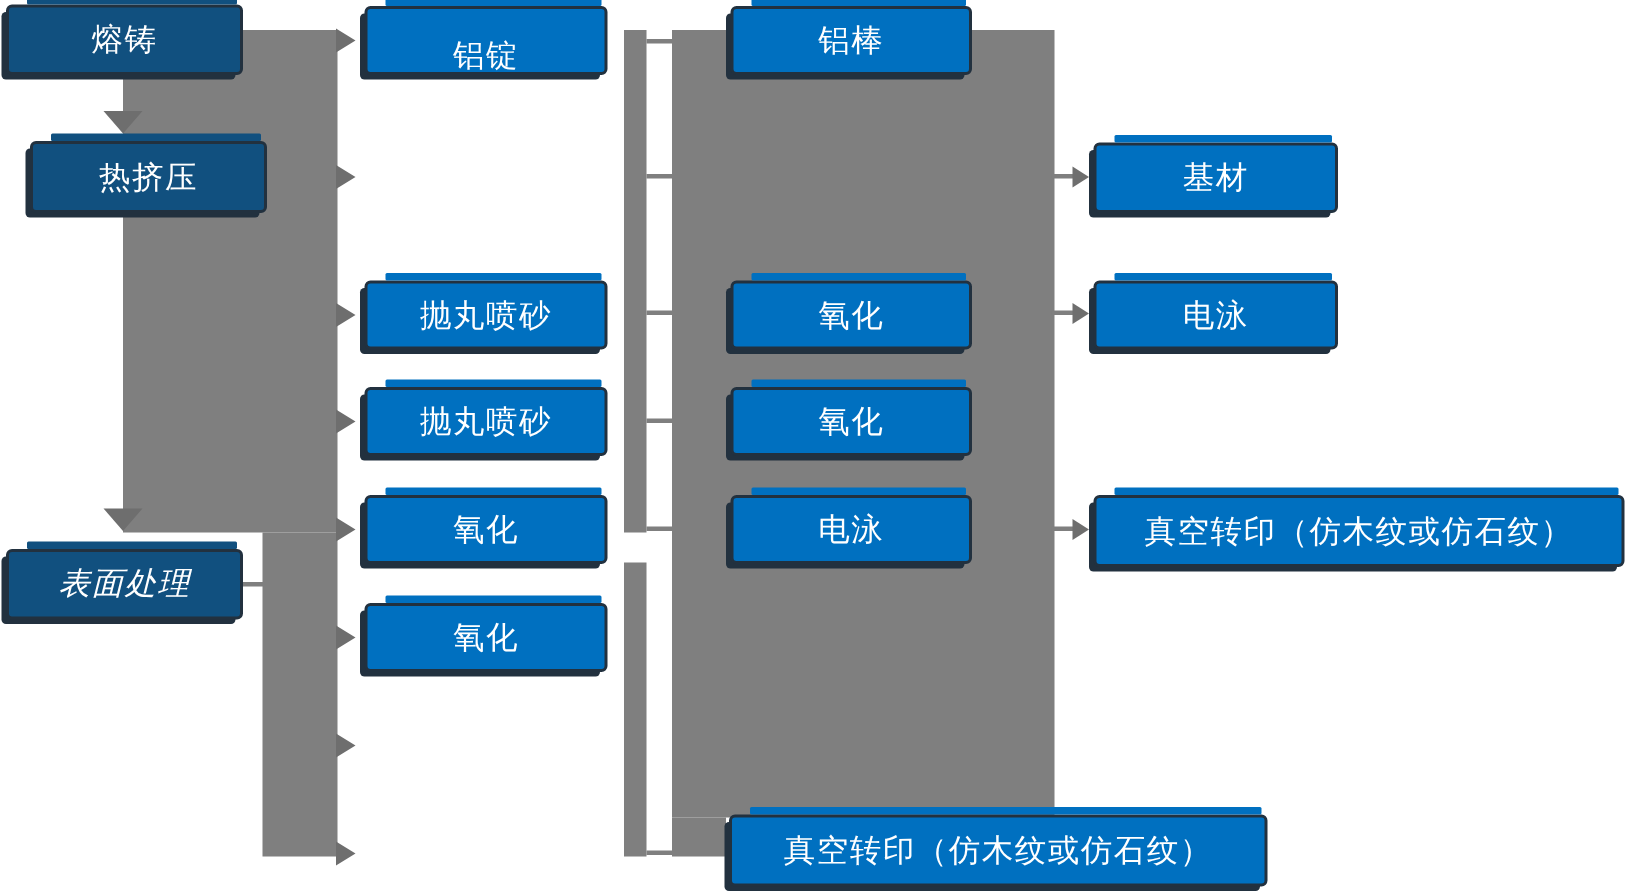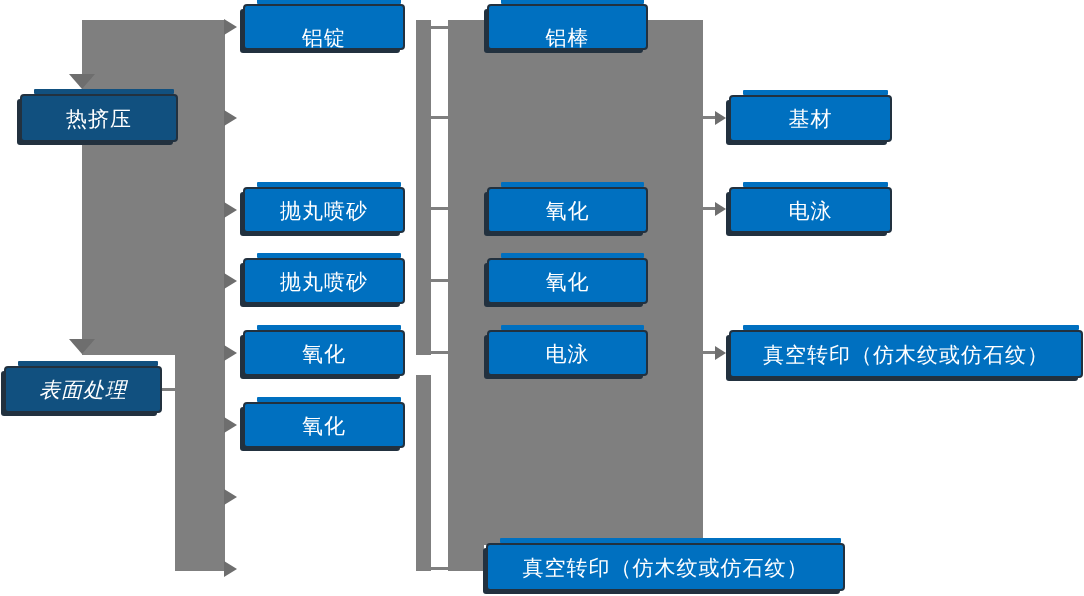--- a/index.html
+++ b/index.html
@@ -72,20 +72,23 @@
   <div class="arrow-r" style="left:224px;top:489px;"></div>
   <div class="arrow-r" style="left:224px;top:561px;"></div>
 
   <div class="arrow-r sm" style="left:715px;top:111px;"></div>
   <div class="arrow-r sm" style="left:715px;top:202px;"></div>
   <div class="arrow-r sm" style="left:715px;top:346px;"></div>
 
   <div class="arrow-d" style="left:69px;top:74px;"></div>
   <div class="arrow-d" style="left:69px;top:339px;"></div>
 
+  <div class="node navy" style="left:4px;top:3px;width:158px;height:47px;">
+    <span>熔铸</span>
+  </div>
   <div class="node navy" style="left:20px;top:94px;width:158px;height:48px;">
     <span>热挤压</span>
   </div>
   <div class="node navy" style="left:4px;top:366px;width:158px;height:47px;font-style:italic;">
     <span>表面处理</span>
   </div>
 
   <div class="node" style="left:243px;top:4px;width:162px;height:46px;align-items:flex-end;">
     <span>铝锭</span>
   </div>
@@ -95,21 +98,21 @@
   <div class="node" style="left:243px;top:258px;width:162px;height:46px;">
     <span>抛丸喷砂</span>
   </div>
   <div class="node" style="left:243px;top:330px;width:162px;height:46px;">
     <span>氧化</span>
   </div>
   <div class="node" style="left:243px;top:402px;width:162px;height:46px;">
     <span>氧化</span>
   </div>
 
-  <div class="node" style="left:487px;top:4px;width:161px;height:46px;align-items:flex-end;">
+  <div class="node" style="left:487px;top:4px;width:161px;height:46px;">
     <span>铝棒</span>
   </div>
   <div class="node" style="left:487px;top:187px;width:161px;height:46px;">
     <span>氧化</span>
   </div>
   <div class="node" style="left:487px;top:258px;width:161px;height:46px;">
     <span>氧化</span>
   </div>
   <div class="node" style="left:487px;top:330px;width:161px;height:46px;">
     <span>电泳</span>

